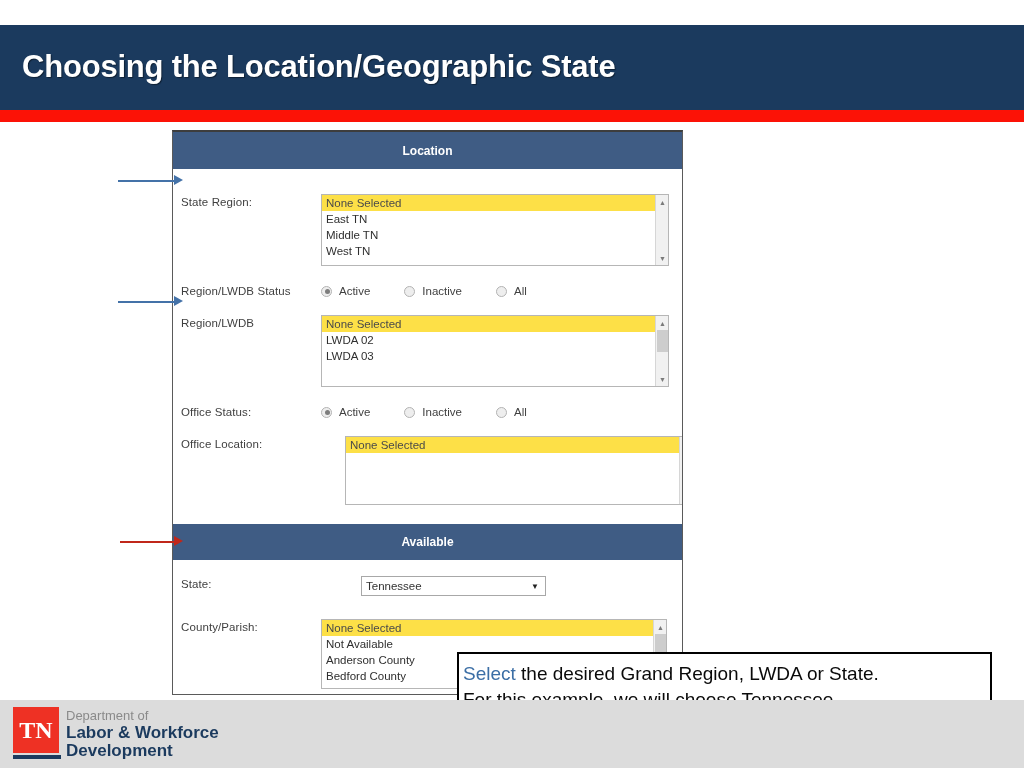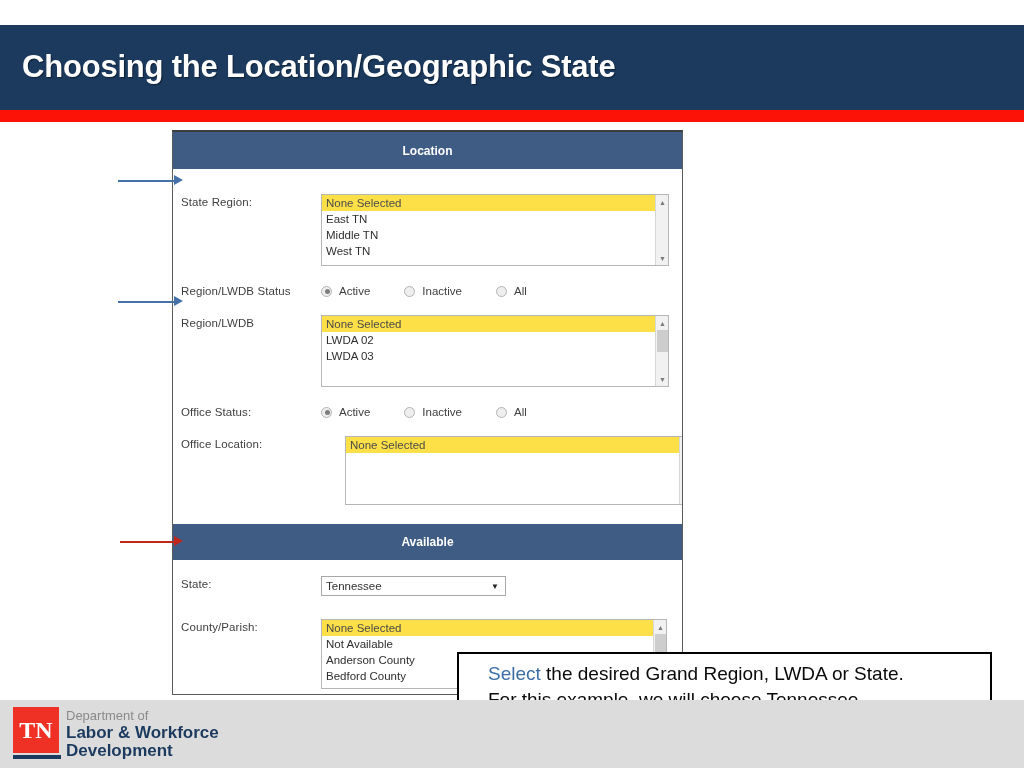--- a/index.html
+++ b/index.html
@@ -121,21 +121,21 @@
   .arrow-head {
     position: absolute; width: 0; height: 0;
     border-top: 5px solid transparent;
     border-bottom: 5px solid transparent;
   }
 
   
   .callout {
     position: absolute; left: 457px; top: 652px; width: 535px; height: 66px;
     background: #ffffff; border: 2px solid #000000;
-    padding: 7px 29px;
+    padding: 7px 4px;
   }
   .callout p {
     font-size: 19px; color: #0a0a0a; line-height: 26px; white-space: nowrap;
   }
   .callout .hl { color: #3b6ea5; }
 
   
   .footer {
     position: absolute; left: 0; top: 700px; width: 1024px; height: 68px;
     background: #dcdcdc;
@@ -270,21 +270,21 @@
         </div>
       </div>
 
       <div style="height:18px;"></div>
     </div>
 
     <div class="section-header geo">Available</div>
 
     <div class="form-body">
 
-      <div class="row" style="margin-top:16px;">
+      <div class="row" style="margin-top:16px;gap:40px;">
         <div class="lbl">State:</div>
         <div class="field">
           <div class="select" style="width:185px;">
             <span>Tennessee</span>
             <span class="caret">▼</span>
           </div>
         </div>
       </div>
 
       <div class="row" style="margin-top:23px;">

